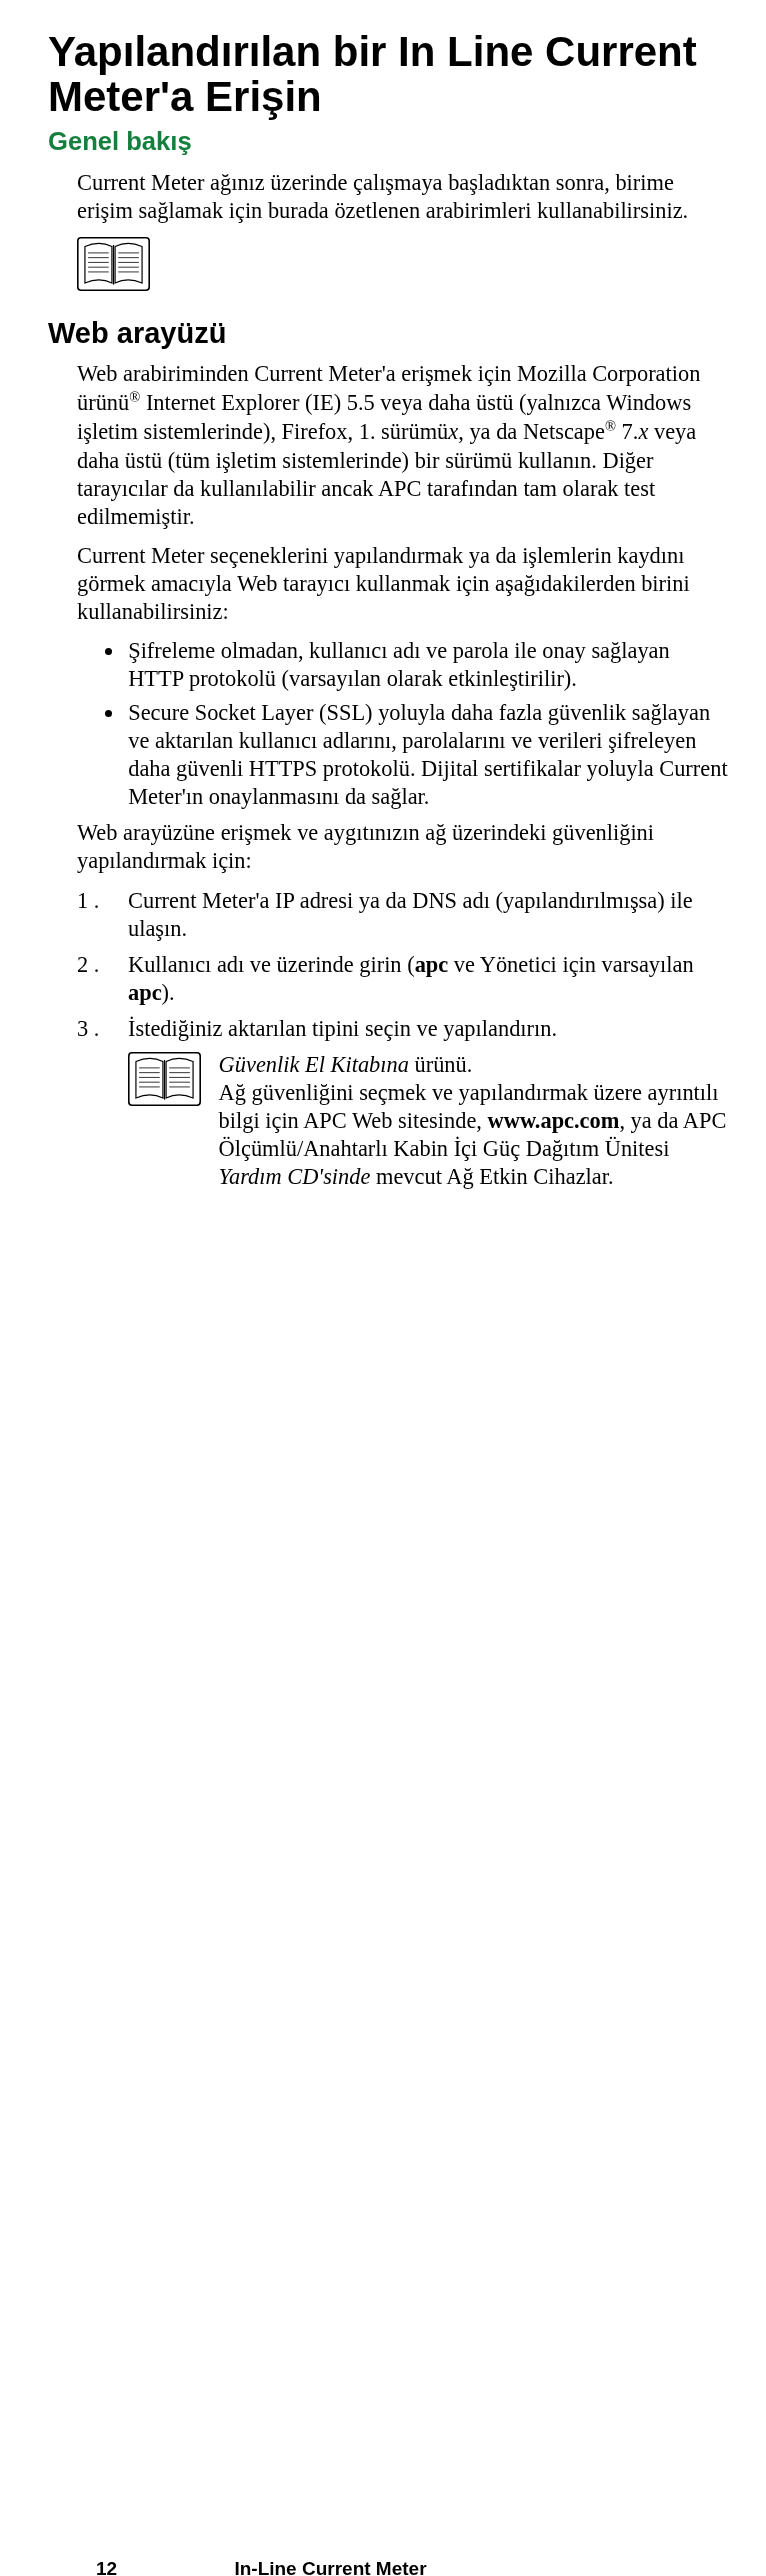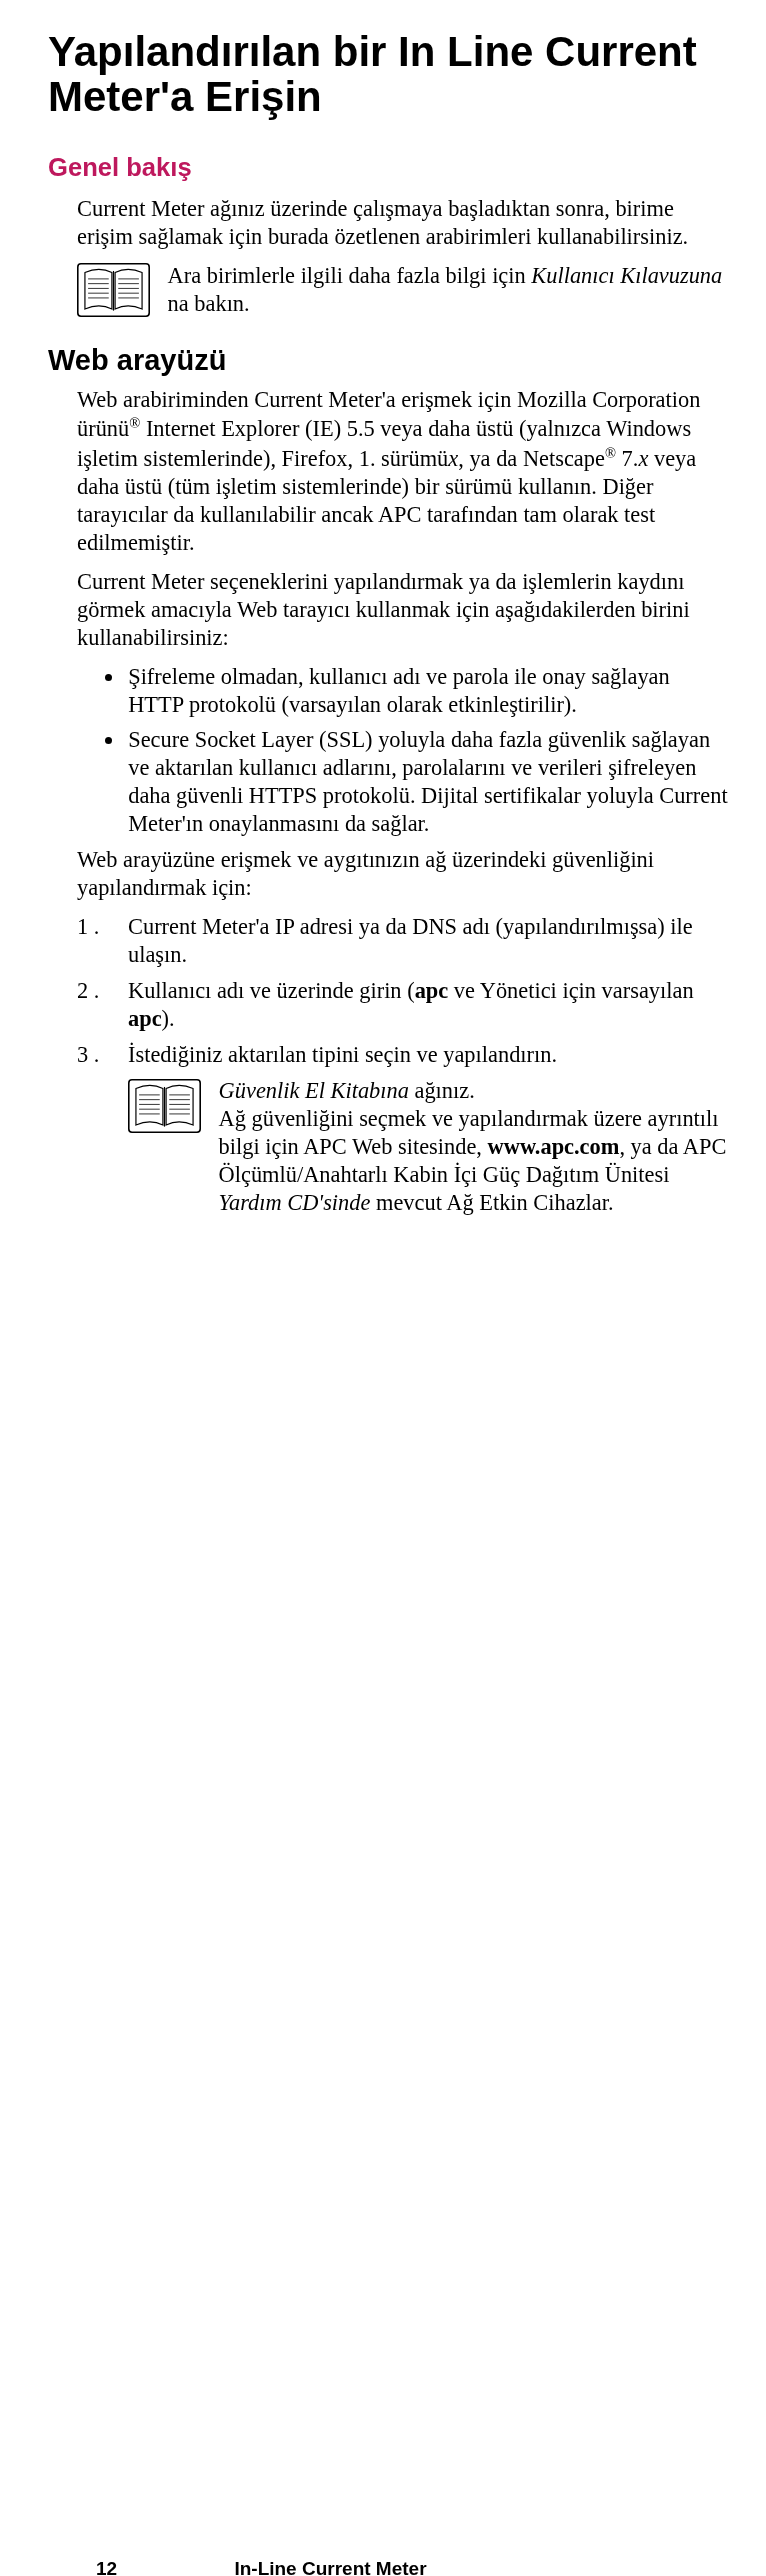--- a/index.html
+++ b/index.html
@@ -10,28 +10,28 @@
     color: #000;
     background: #fff;
     width: 767px;
     padding: 24px 38px 24px 48px;
   }
   .page-title {
     font-family: Arial, Helvetica, sans-serif;
     font-weight: bold;
     font-size: 42px;
     line-height: 1.08;
-    margin-bottom: 32px;
+    margin-bottom: 6px;
     margin-top: 4.8px;
   }
   .section-h {
     font-family: Arial, Helvetica, sans-serif;
     font-weight: bold;
     font-size: 25.6px;
-    color: #be185d;
+    color: #15803d;
     margin-bottom: 11.2px;
   }
   .sub-h {
     font-family: Arial, Helvetica, sans-serif;
     font-weight: bold;
     font-size: 29px;
     margin-top: 24px;
     margin-bottom: 8px;
   }
   .para { margin-left: 29px; margin-bottom: 11.2px; }
@@ -118,23 +118,20 @@
     <line x1="14" y1="26" x2="40" y2="26" stroke="#000" stroke-width="1"></line>
     <line x1="14" y1="32" x2="40" y2="32" stroke="#000" stroke-width="1"></line>
     <line x1="14" y1="38" x2="40" y2="38" stroke="#000" stroke-width="1"></line>
     <line x1="14" y1="44" x2="40" y2="44" stroke="#000" stroke-width="1"></line>
     <line x1="52" y1="20" x2="78" y2="20" stroke="#000" stroke-width="1"></line>
     <line x1="52" y1="26" x2="78" y2="26" stroke="#000" stroke-width="1"></line>
     <line x1="52" y1="32" x2="78" y2="32" stroke="#000" stroke-width="1"></line>
     <line x1="52" y1="38" x2="78" y2="38" stroke="#000" stroke-width="1"></line>
     <line x1="52" y1="44" x2="78" y2="44" stroke="#000" stroke-width="1"></line>
   </svg>
-  <p class="note-text">
-    <span>Ara birimlerle ilgili daha fazla bilgi için </span><span class="ital">Kullanıcı Kılavuzuna</span><span> na bakın.</span>
-  </p>
 </div>
 
 <h3 class="sub-h">Web arayüzü</h3>
 
 <p class="para">
   <span>Web arabiriminden Current Meter'a erişmek için Mozilla Corporation ürünü</span><span class="sup">®</span><span> Internet Explorer (IE) 5.5 veya daha üstü (yalnızca Windows işletim sistemlerinde), Firefox, 1. sürümü</span><span class="ital">x</span><span>, ya da Netscape</span><span class="sup">®</span><span> 7.</span><span class="ital">x</span><span> veya daha üstü (tüm işletim sistemlerinde) bir sürümü kullanın. Diğer tarayıcılar da kullanılabilir ancak APC tarafından tam olarak test edilmemiştir.</span>
 </p>
 
 <p class="para">Current Meter seçeneklerini yapılandırmak ya da işlemlerin kaydını görmek amacıyla Web tarayıcı kullanmak için aşağıdakilerden birini kullanabilirsiniz:</p>
 
@@ -164,21 +161,21 @@
     <line x1="14" y1="32" x2="40" y2="32" stroke="#000" stroke-width="1"></line>
     <line x1="14" y1="38" x2="40" y2="38" stroke="#000" stroke-width="1"></line>
     <line x1="14" y1="44" x2="40" y2="44" stroke="#000" stroke-width="1"></line>
     <line x1="52" y1="20" x2="78" y2="20" stroke="#000" stroke-width="1"></line>
     <line x1="52" y1="26" x2="78" y2="26" stroke="#000" stroke-width="1"></line>
     <line x1="52" y1="32" x2="78" y2="32" stroke="#000" stroke-width="1"></line>
     <line x1="52" y1="38" x2="78" y2="38" stroke="#000" stroke-width="1"></line>
     <line x1="52" y1="44" x2="78" y2="44" stroke="#000" stroke-width="1"></line>
   </svg>
   <p class="note-text">
-    <span class="ital">Güvenlik El Kitabına</span><span> ağınız.</span><br>
+    <span class="ital">Güvenlik El Kitabına</span><span> ürünü.</span><br>
     <span>Ağ güvenliğini seçmek ve yapılandırmak üzere ayrıntılı bilgi için APC Web sitesinde, </span><b>www.apc.com</b><span>, ya da APC Ölçümlü/Anahtarlı Kabin İçi Güç Dağıtım Ünitesi </span><span class="ital">Yardım CD'sinde</span><span> mevcut Ağ Etkin Cihazlar.</span>
   </p>
 </div>
 
 <div class="footer">
   <span class="footer-num">12</span>
   <span class="footer-title">In-Line Current Meter</span>
 </div>
 
 </div>

